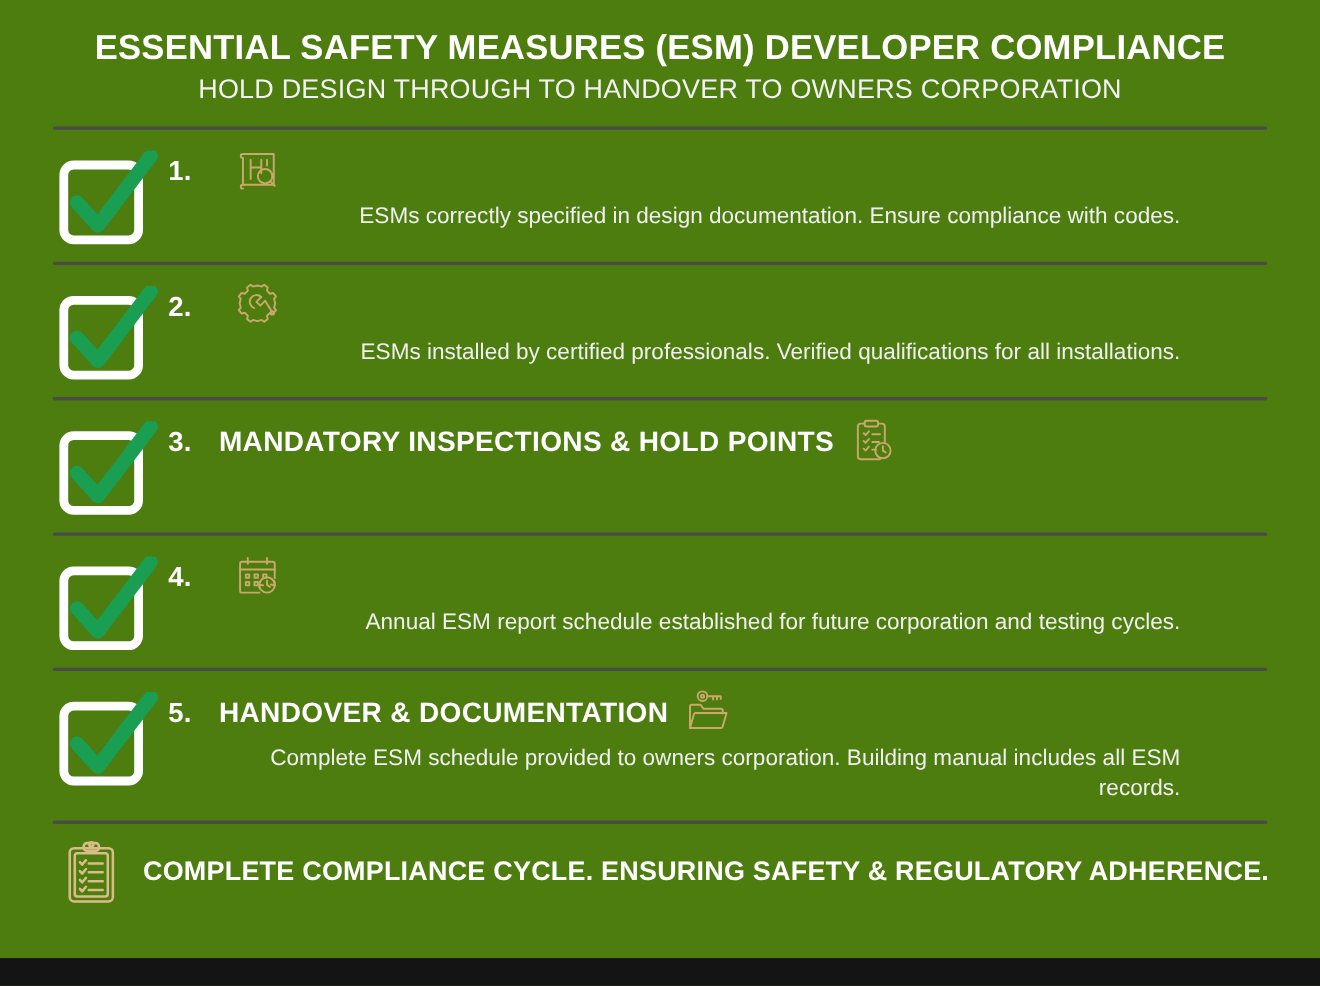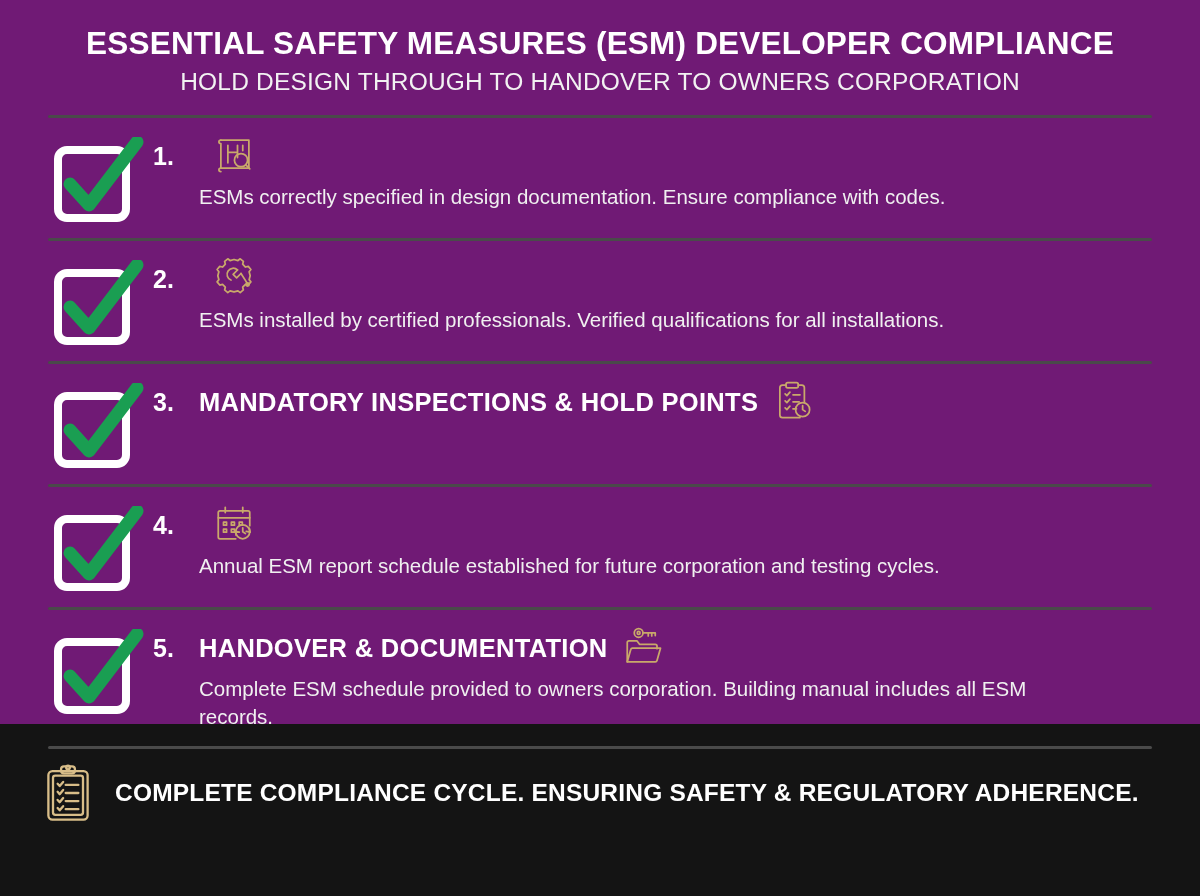--- a/index.html
+++ b/index.html
@@ -8,22 +8,22 @@
     width: 1200px;
     height: 896px;
     background: #141414;
     font-family: "Liberation Sans", sans-serif;
     overflow: hidden;
   }
 
   .poster {
     position: relative;
     width: 1200px;
-    height: 724px;
-    background: #701a75;
+    height: 871px;
+    background: #4d7c0f;
   }
 
   
   .header {
     padding-top: 26px;
     text-align: center;
   }
   .title {
     color: #ffffff;
     font-size: 31.5px;
@@ -109,27 +109,28 @@
   .row-icon svg { display:block; width: 42px; height: 42px; }
 
   .row-desc {
     color: #f0f0f0;
     font-size: 20.5px;
     font-weight: 400;
     line-height: 1.37;
     margin-top: 6px;
     padding-left: 46px;
     max-width: 920px;
+    text-align: right;
   }
 
   
   .footer {
     display: flex;
     align-items: center;
-    padding: 14px 48px 0 33px;
+    padding: 14px 48px 0 48px;
   }
   .footer-icon {
     flex: 0 0 auto;
     width: 70px;
     display: flex;
     justify-content: center;
   }
   .footer-icon svg { display:block; width: 56px; height: 60px; }
   .footer-text {
     color: #ffffff;

